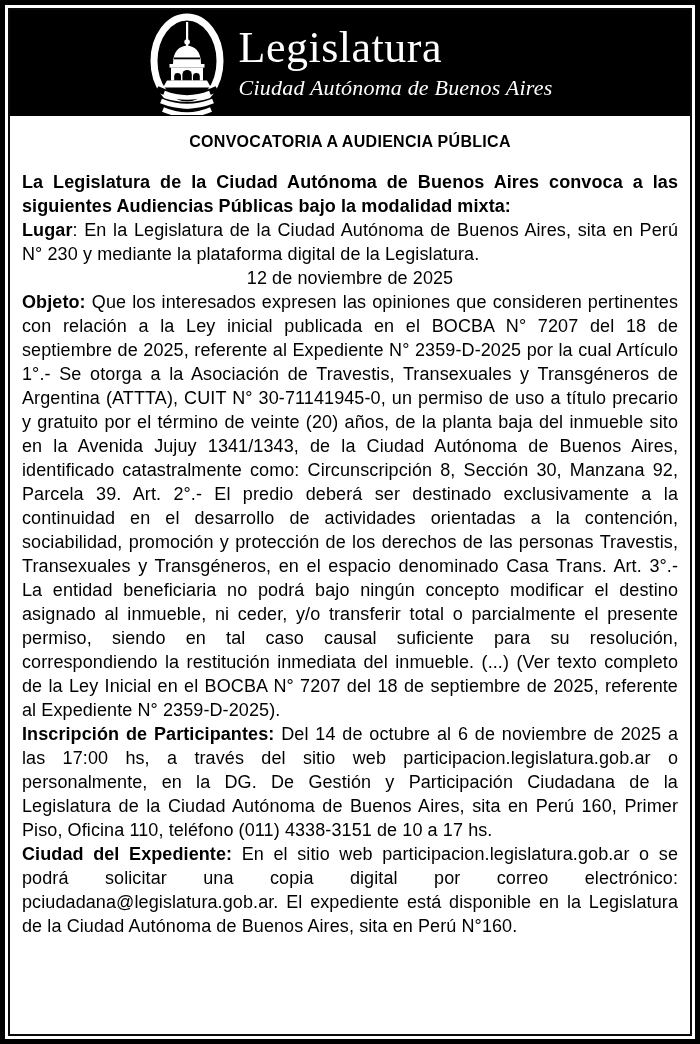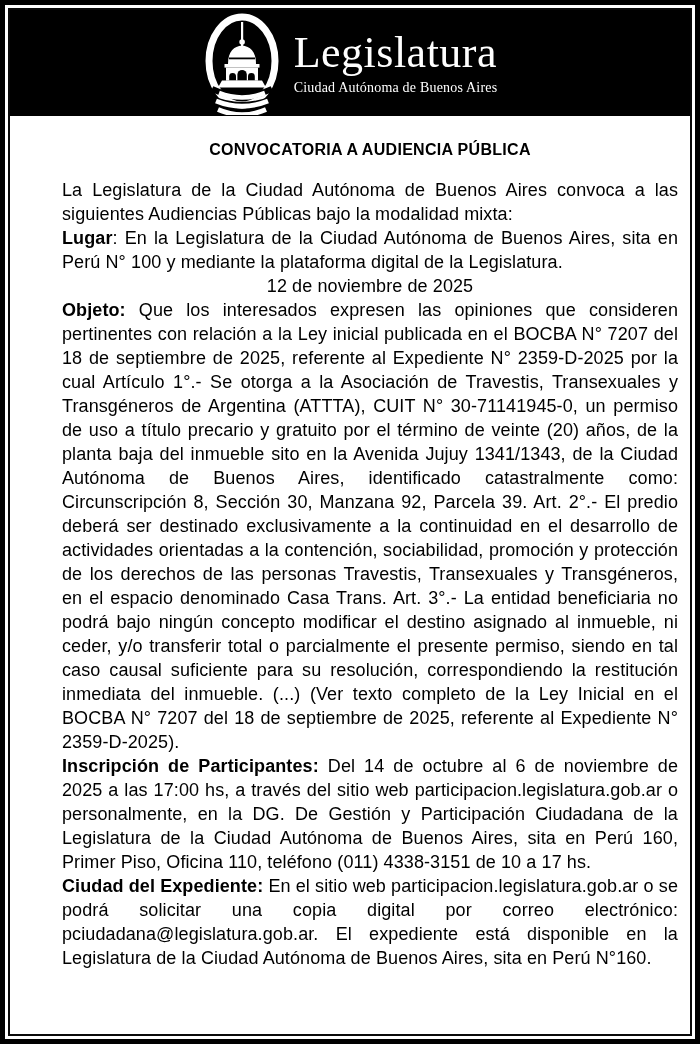--- a/index.html
+++ b/index.html
@@ -32,43 +32,43 @@
   .logo svg { display: block; width: 100%; height: 100%; overflow: hidden; }
   .brand-text { color: #fff; }
   .brand {
     font-family: "Liberation Serif", "DejaVu Serif", serif;
     font-size: 44px;
     line-height: 1;
     letter-spacing: 0.5px;
   }
   .brand-sub {
     font-family: "Liberation Serif", "DejaVu Serif", serif;
-    font-size: 14px;
+    font-size: 22px;
     margin-top: 5px;
     letter-spacing: 0.2px;
+    font-style: italic;
   }
   .content {
     font-family: "Liberation Sans", "DejaVu Sans", sans-serif;
     font-size: 18px;
     line-height: 24px;
     color: #000;
-    padding: 10px 12px 8px 12px;
+    padding: 2px 12px 8px 12px;
     text-align: justify;
     letter-spacing: 0.1px;
-    margin-left: 40px;
   }
   .title {
     font-size: 16px;
     font-weight: bold;
     text-align: center;
     margin: 12px 0 16px 0;
     letter-spacing: 0.3px;
   }
   .content p { margin: 0; }
-  .bold { font-weight: normal; }
+  .bold { font-weight: bold; }
   .date-heading {
     text-align: center;
     font-weight: normal;
     margin-top: 5px;
   }
 </style>
 </head>
 <body>
 
 <div class="page">
@@ -108,21 +108,21 @@
         <div class="brand">Legislatura</div>
         <div class="brand-sub">Ciudad Autónoma de Buenos Aires</div>
       </div>
     </header>
 
     <main class="content">
       <h1 class="title">CONVOCATORIA A AUDIENCIA PÚBLICA</h1>
 
       <p class="bold">La Legislatura de la Ciudad Autónoma de Buenos Aires convoca a las siguientes Audiencias Públicas bajo la modalidad mixta:</p>
 
-      <p><b>Lugar</b><span>: En la Legislatura de la Ciudad Autónoma de Buenos Aires, sita en Perú N° 100 y mediante la plataforma digital de la Legislatura.</span></p>
+      <p><b>Lugar</b><span>: En la Legislatura de la Ciudad Autónoma de Buenos Aires, sita en Perú N° 230 y mediante la plataforma digital de la Legislatura.</span></p>
 
       <p class="date-heading">12 de noviembre de 2025</p>
 
 
       <p><b>Objeto:</b><span> Que los interesados expresen las opiniones que consideren pertinentes con relación a la Ley inicial publicada en el BOCBA N° 7207 del 18 de septiembre de 2025, referente al Expediente N° 2359-D-2025 por la cual Artículo 1°.- Se otorga a la Asociación de Travestis, Transexuales y Transgéneros de Argentina (ATTTA), CUIT N° 30-71141945-0, un permiso de uso a título precario y gratuito por el término de veinte (20) años, de la planta baja del inmueble sito en la Avenida Jujuy 1341/1343, de la Ciudad Autónoma de Buenos Aires, identificado catastralmente como: Circunscripción 8, Sección 30, Manzana 92, Parcela 39. Art. 2°.- El predio deberá ser destinado exclusivamente a la continuidad en el desarrollo de actividades orientadas a la contención, sociabilidad, promoción y protección de los derechos de las personas Travestis, Transexuales y Transgéneros, en el espacio denominado Casa Trans. Art. 3°.- La entidad beneficiaria no podrá bajo ningún concepto modificar el destino asignado al inmueble, ni ceder, y/o transferir total o parcialmente el presente permiso, siendo en tal caso causal suficiente para su resolución, correspondiendo la restitución inmediata del inmueble. (...) (Ver texto completo de la Ley Inicial en el BOCBA N° 7207 del 18 de septiembre de 2025, referente al Expediente N° 2359-D-2025).</span></p>
 
       <p><b>Inscripción de Participantes:</b><span> Del 14 de octubre al 6 de noviembre de 2025 a las 17:00 hs, a través del sitio web participacion.legislatura.gob.ar o personalmente, en la DG. De Gestión y Participación Ciudadana de la Legislatura de la Ciudad Autónoma de Buenos Aires, sita en Perú 160, Primer Piso, Oficina 110, teléfono (011) 4338-3151 de 10 a 17 hs.</span></p>
 
       <p><b>Ciudad del Expediente:</b><span> En el sitio web participacion.legislatura.gob.ar o se podrá solicitar una copia digital por correo electrónico: pciudadana@legislatura.gob.ar. El expediente está disponible en la Legislatura de la Ciudad Autónoma de Buenos Aires, sita en Perú N°160.</span></p>
 

